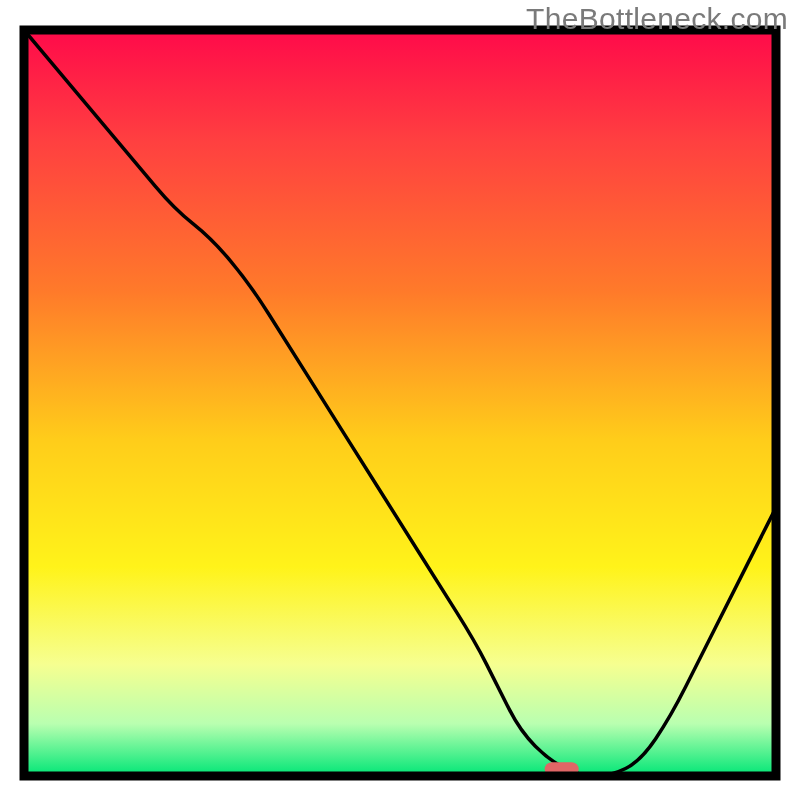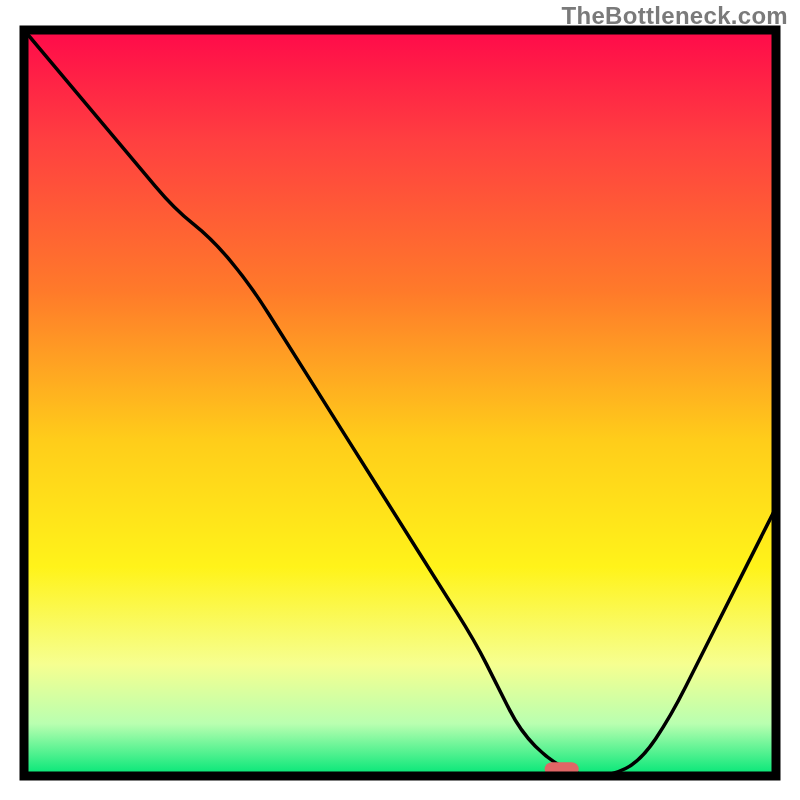--- a/index.html
+++ b/index.html
@@ -14,22 +14,22 @@
   .container {
     position: relative;
     width: 800px;
     height: 800px;
   }
   .watermark {
     position: absolute;
     top: 2px;
     right: 12px;
     color: #7a7a7a;
-    font-size: 24px;
-    font-weight: 700;
+    font-size: 30px;
+    font-weight: 400;
     letter-spacing: 0.3px;
     margin-left: 30px;
   }
   svg {
     display: block;
   }
 </style>
 </head>
 <body>
 

